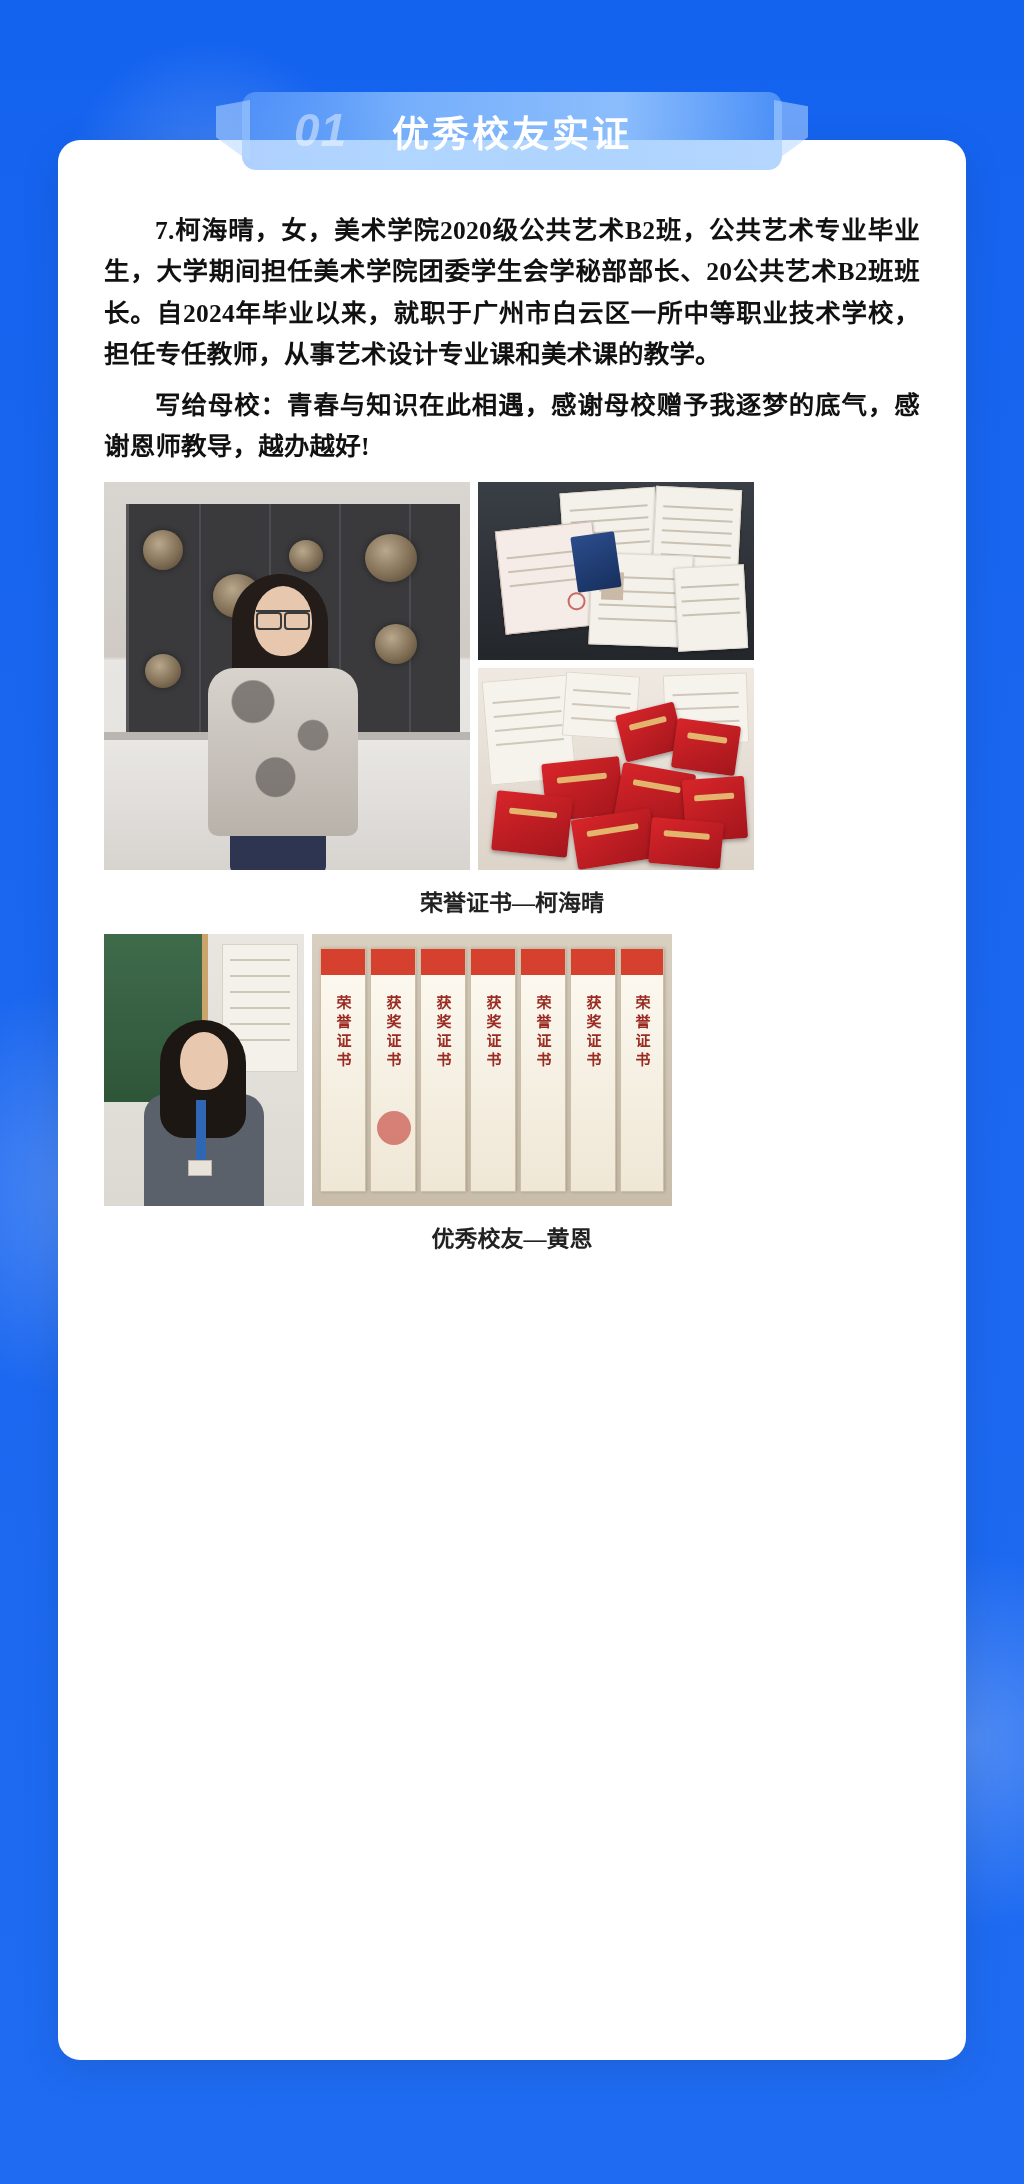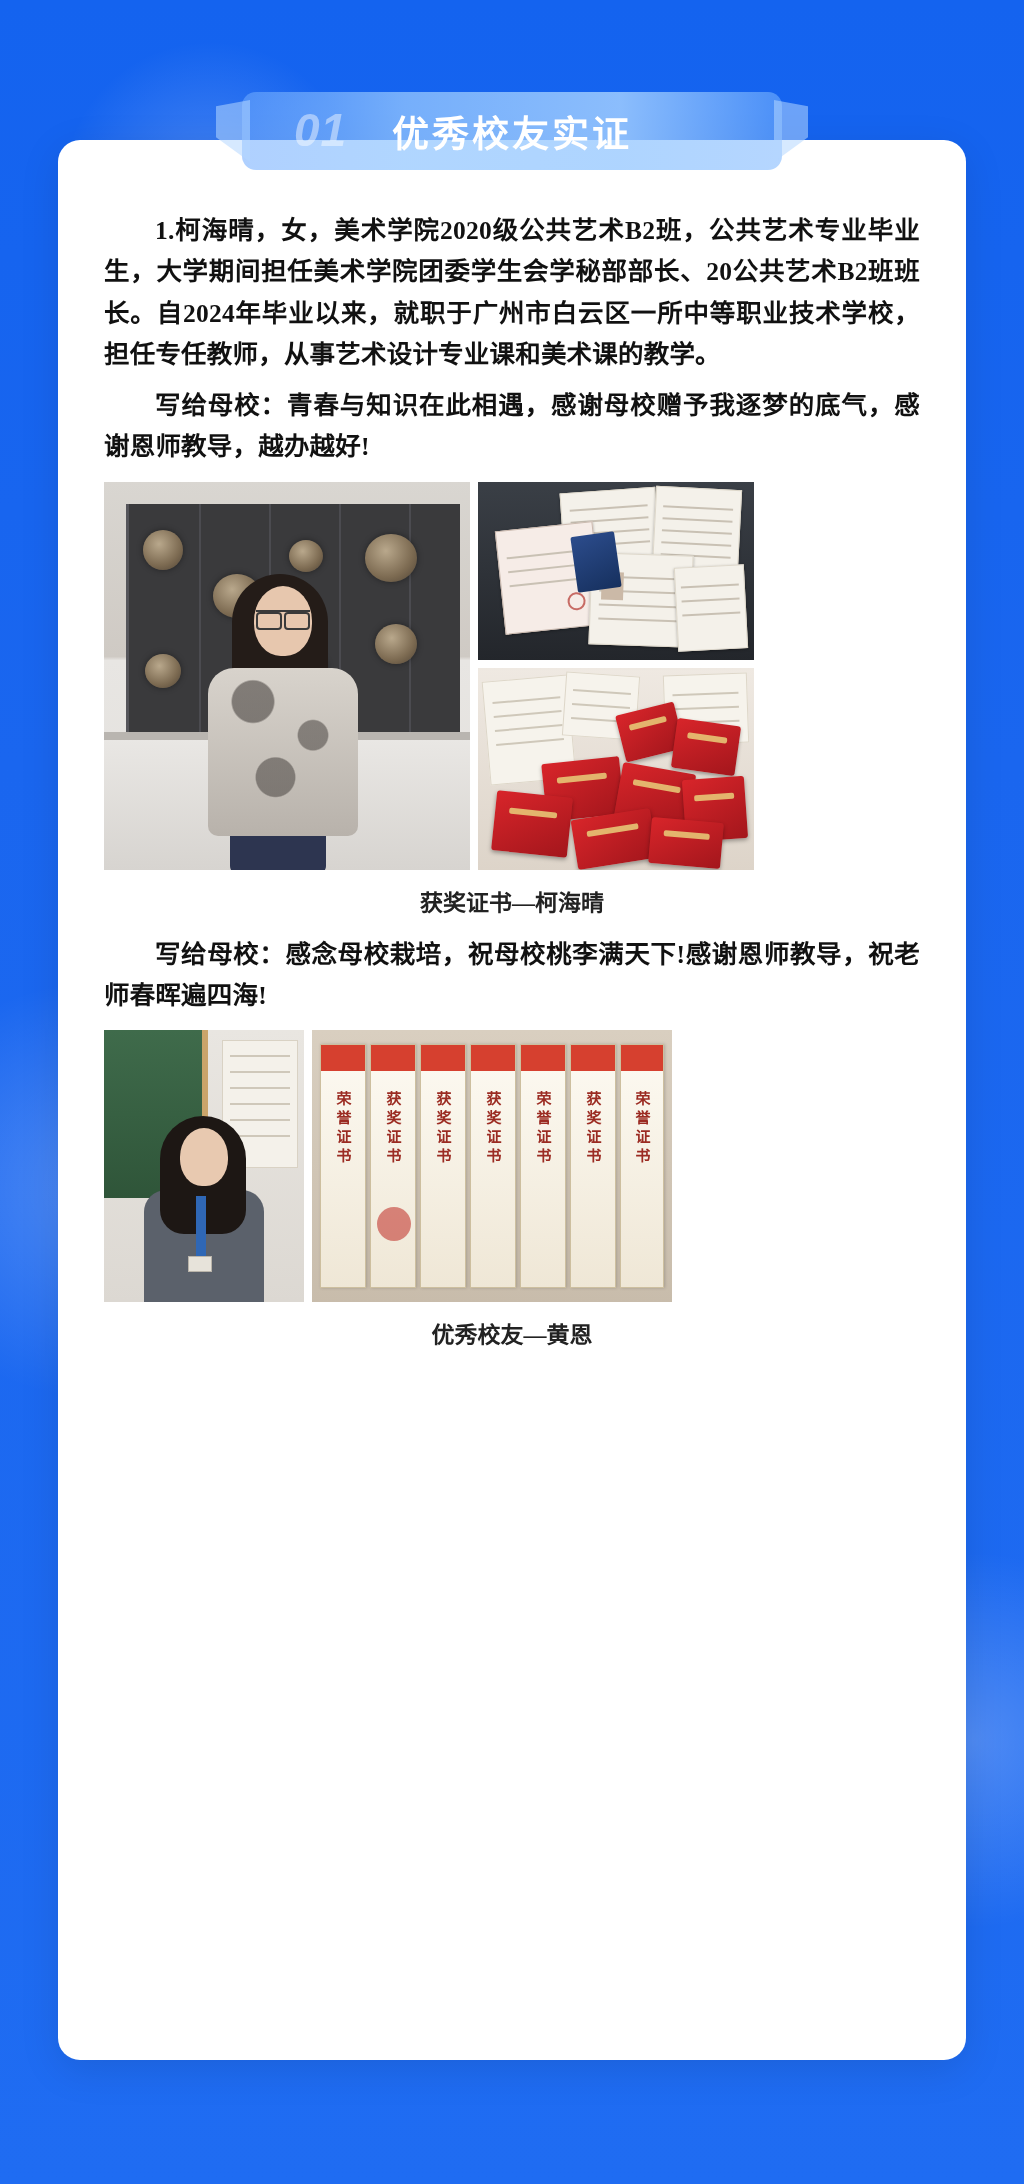--- a/index.html
+++ b/index.html
@@ -270,21 +270,21 @@
   <div class="banner-wrap">
     <div class="banner">
       <span class="banner-num">01</span>
       <span class="banner-title">优秀校友实证</span>
     </div>
   </div>
 
   <div class="card">
     <div class="content">
 
-      <p class="para">1.柯海晴，女，美术学院2020级公共艺术B2班，公共艺术专业毕业生，大学期间担任美术学院团委学生会学秘部部长、20公共艺术B2班班长。自2024年毕业以来，就职于广州市白云区一所中等职业技术学校，担任专任教师，从事艺术设计专业课和美术课的教学。</p>
+      <p class="para">7.柯海晴，女，美术学院2020级公共艺术B2班，公共艺术专业毕业生，大学期间担任美术学院团委学生会学秘部部长、20公共艺术B2班班长。自2024年毕业以来，就职于广州市白云区一所中等职业技术学校，担任专任教师，从事艺术设计专业课和美术课的教学。</p>
       <p class="para">写给母校：青春与知识在此相遇，感谢母校赠予我逐梦的底气，感谢恩师教导，越办越好!</p>
 
       <div class="photo-row">
 
         <div class="photo ph-gallery">
           <div class="wall">
             <div class="panelline" style="left:70px"></div>
             <div class="panelline" style="left:140px"></div>
             <div class="panelline" style="left:210px"></div>
             <div class="panelline" style="left:280px"></div>
@@ -380,23 +380,22 @@
             <div class="redbook" style="left:96px; top:146px; width:80px; height:50px; transform:rotate(-9deg);">
                 <div class="gold"></div>
               </div>
             <div class="redbook" style="left:172px; top:152px; width:72px; height:46px; transform:rotate(5deg);">
                 <div class="gold"></div>
               </div>
           </div>
         </div>
       </div>
 
-      <div class="caption">获奖证书—柯海晴</div>
-
-      <p class="para">写给母校：感念母校栽培，祝母校桃李满天下!感谢恩师教导，祝老师春晖遍四海!</p>
+      <div class="caption">荣誉证书—柯海晴</div>
+
 
       <div class="photo-row">
         <div class="photo ph-class">
           <div class="board"></div>
           <div class="poster">
             <div class="ln" style="top:14px"></div>
               <div class="ln" style="top:30px"></div>
               <div class="ln" style="top:46px"></div>
             <div class="ln" style="top:62px"></div>
               <div class="ln" style="top:78px"></div>

